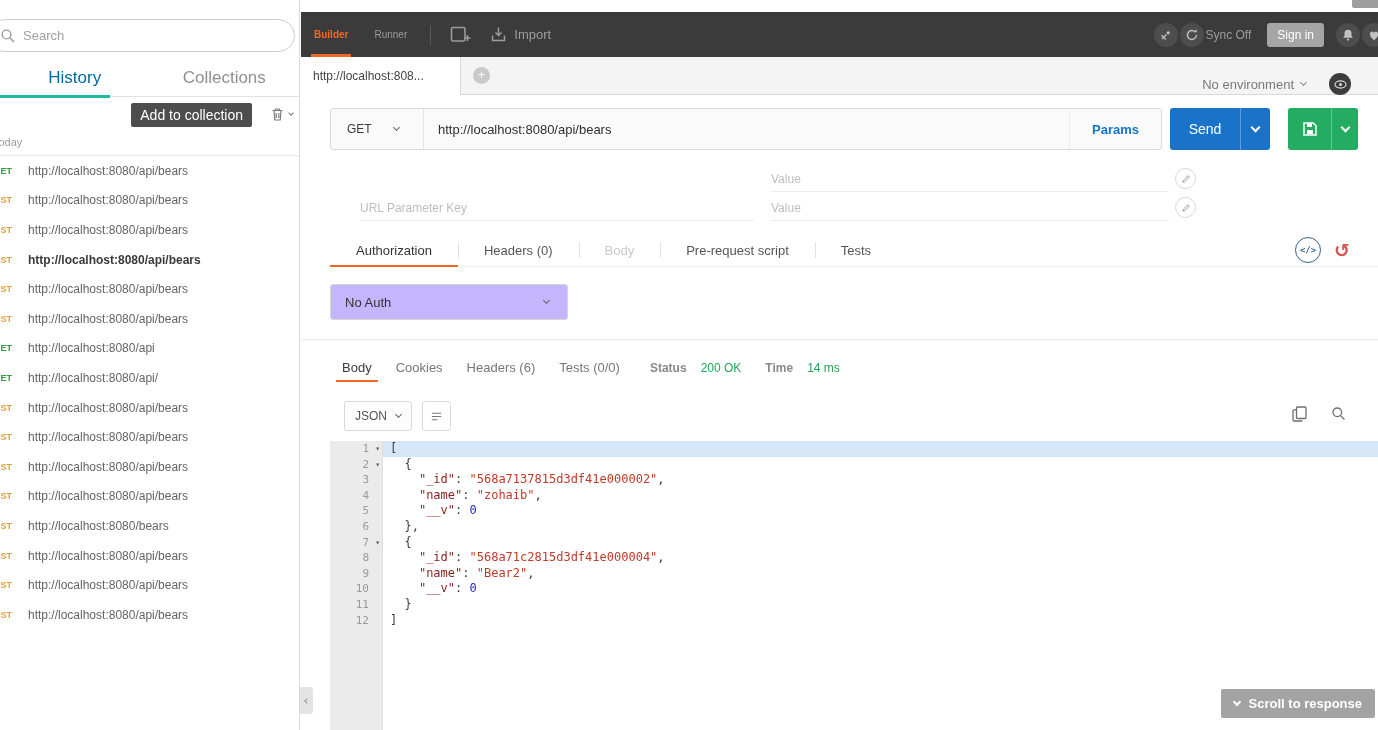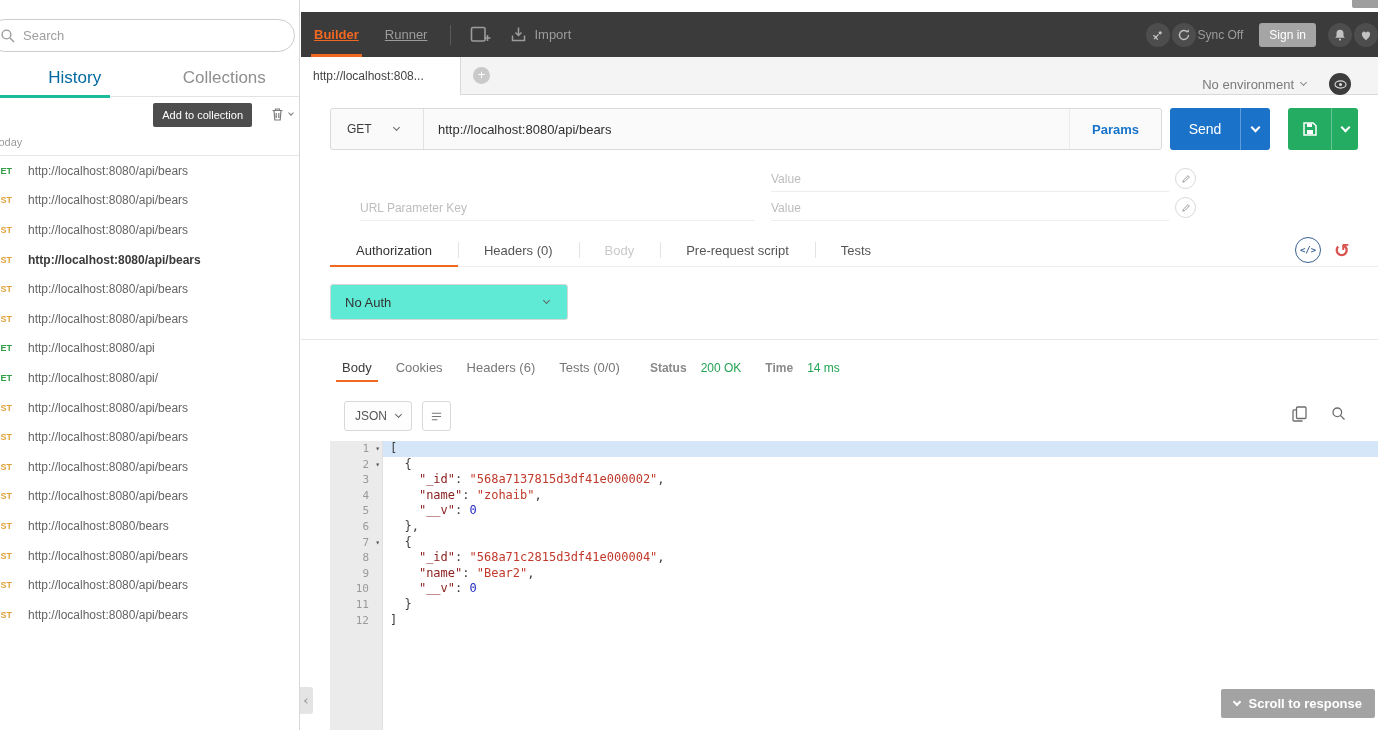--- a/index.html
+++ b/index.html
@@ -33,21 +33,21 @@
 
   .side-tabs { position:absolute; top:59px; left:0; width:100%; height:38px;
     display:flex; border-bottom:1px solid #e3e3e3; }
   .side-tab { flex:1; display:flex; align-items:center; justify-content:center;
     font-size:17px; color:#8f8f8f; position:relative; }
   .side-tab.active { color:#0369a1; }
   .side-tab.active::after { content:""; position:absolute; left:0; right:40px;
     bottom:-2px; height:3px; background:var(--teal); }
 
   .add-collection-btn { position:absolute; right:47px; top:103px; height:24px;
-    background:#4d4d4d; color:#fff; font-size:11px; line-height:24px;
+    background:#4d4d4d; color:#fff; font-size:14px; line-height:24px;
     padding:0 9px; border-radius:2px; }
   .trash-wrap { position:absolute; right:6px; top:106px; display:flex;
     align-items:center; gap:4px; color:#7c7c7c; }
   .trash-wrap .chev { width:4px; height:4px; }
 
   .today-label { position:absolute; top:136px; left:-7px; font-size:11px; color:#9a9a9a; }
   .side-divider { position:absolute; top:155px; left:0; width:100%; border-top:1px solid #e6e6e6; }
   .history-list { position:absolute; top:156px; left:0; width:100%; }
   .history-item { position:relative; height:29.6px; display:flex; align-items:center;
     padding-left:28px; font-size:12px; color:#646464; }
@@ -57,29 +57,29 @@
   .h-method.GET { color:#2f9e44; }
   .h-method.POST { color:#e0a23c; }
 
   
   .main { position:absolute; left:301px; top:0; width:1077px; height:730px; background:#fff; }
   .win-frag { position:absolute; top:0; right:0; width:26px; height:8px;
     background:#9e9e9e; border-radius:0 0 0 2px; z-index:10; }
 
   .topbar { position:absolute; left:0; top:12px; width:100%; height:45px;
     background:#3b3b3b; display:flex; align-items:center; }
-  .nav-item { font-size:13px; color:#9c9c9c; padding:0 13px; height:100%;
-    display:flex; align-items:center; position:relative;text-decoration:underline; }
+  .nav-item { font-size:10px; color:#9c9c9c; padding:0 13px; height:100%;
+    display:flex; align-items:center; position:relative; }
   .nav-item.active { color:var(--orange); font-weight:bold; }
   .nav-item.active::after { content:""; position:absolute; bottom:0; left:10px;
     right:10px; height:3px; background:var(--orange); }
   .top-sep { width:1px; height:20px; background:#5a5a5a; margin:0 10px; }
   .top-icon-btn { padding:0 9px; display:flex; align-items:center; gap:7px;
     color:#9c9c9c; font-size:13px; }
-  .top-right { margin-left:auto; display:flex; align-items:center; gap:2px; padding-right:8px; }
+  .top-right { margin-left:auto; display:flex; align-items:center; gap:2px; padding-right:0; }
   .round-icon { width:24px; height:24px; border-radius:50%; background:#4d4d4d;
     display:flex; align-items:center; justify-content:center; }
   .sync-label { font-size:12px; color:#9c9c9c; margin-right:14px; }
   .signin-btn { background:#a5a5a5; color:#fff; font-size:12px; height:24px;
     line-height:24px; padding:0 10px; border-radius:3px; margin-right:10px; }
   .round-icon.cut { margin-right:-8px; }
 
   .tabbar { position:absolute; left:0; top:57px; width:100%; height:38px;
     background:#f4f4f4; border-bottom:1px solid #d9d9d9; }
   .open-tab { position:absolute; left:0; top:0; width:160px; height:38px; background:#fff;
@@ -138,21 +138,21 @@
   .rtab.active::after { content:""; position:absolute; left:0; right:0; bottom:-1px;
     height:2px; background:var(--orange); }
   .rtab.disabled { color:#c9c9c9; }
   .req-tab-icons { margin-left:auto; display:flex; align-items:center; gap:13px; padding-right:28px; }
   .code-circle { width:26px; height:26px; border:1px solid #38618f; border-radius:50%;
     color:#38618f; font-size:9px; font-weight:bold; display:flex; align-items:center;
     justify-content:center; font-family:"DejaVu Sans Mono",monospace; }
   .reset-circle { color:#d9534f; font-size:19px; line-height:19px; font-weight:bold; }
 
   .auth-select { position:absolute; left:29px; top:284px; width:238px; height:36px;
-    border:1px solid #d6d6d6; border-radius:3px; background:#5eead4;
+    border:1px solid #d6d6d6; border-radius:3px; background:#c4b5fd;
     display:flex; align-items:center; padding:0 14px; font-size:13px; color:#333; }
   .auth-select .chev { width:5px; height:5px; color:#666; margin-left:auto; margin-right:4px; }
 
   .pane-divider { position:absolute; left:0; right:0; top:339px; border-top:1px solid #e8e8e8; }
 
   
   .response-tabs { position:absolute; left:29px; right:0; top:351px; height:33px;
     display:flex; align-items:center; }
   .resp-tab { position:relative; padding:0 12px; font-size:13px; color:#777;
     height:100%; display:flex; align-items:center; }

